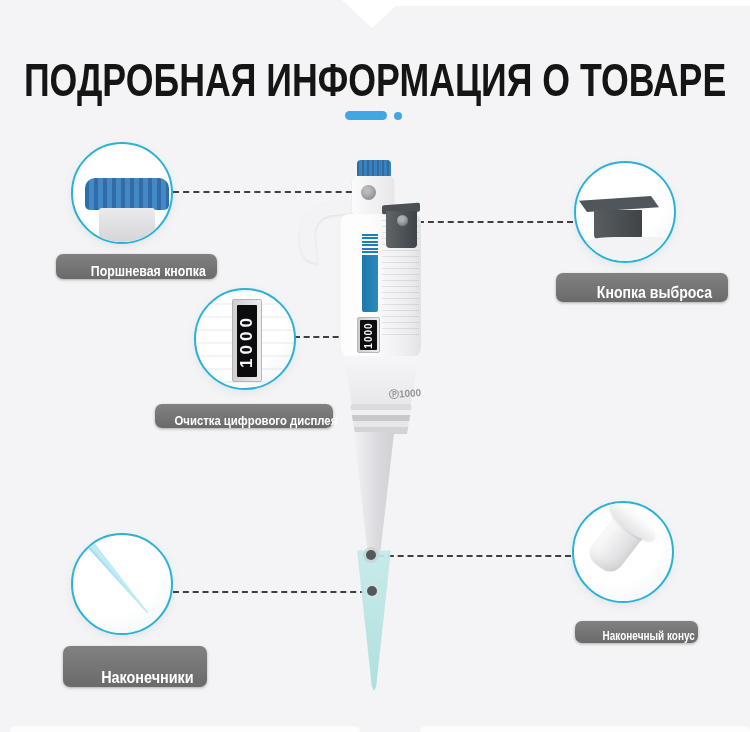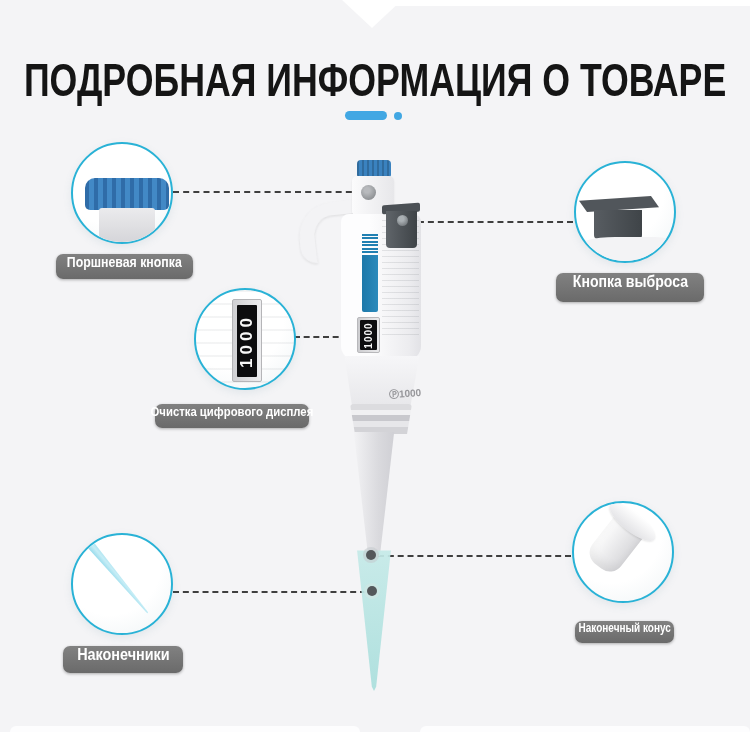--- a/index.html
+++ b/index.html
@@ -9,23 +9,23 @@
   
   .title{position:absolute;left:0;top:52px;width:750px;display:flex;justify-content:center;}
   .title span{font-size:47px;font-weight:700;color:#151515;white-space:nowrap;
               transform:scaleX(0.76);}
   
   .circle{position:absolute;width:102px;height:102px;box-sizing:border-box;
           border:2px solid #29b2d6;border-radius:50%;overflow:hidden;
           background:radial-gradient(circle at 38% 30%, #ffffff 55%, #eef3f5 100%);
           box-shadow:0 3px 8px rgba(100,140,160,0.12);}
   
-  .label{position:absolute;display:flex;align-items:flex-start;justify-content:center;
+  .label{position:absolute;display:flex;align-items:flex-end;justify-content:center;
          background:linear-gradient(180deg,#818181,#6a6a6a);border-radius:7px;color:#fff;
-         font-weight:bold;box-shadow:0 1px 3px rgba(0,0,0,0.3);}
+         font-weight:bold;box-shadow:0 1px 3px rgba(0,0,0,0.3);padding-left:24px;}
   .label>span{white-space:nowrap;display:inline-block;}
   
   .dash-line{position:absolute;height:0;border-top:2px dashed #3f3f3f;}
   
   .dot{position:absolute;border-radius:50%;}
   .digits{font-weight:bold;color:#f7f7f7;white-space:nowrap;transform:rotate(-90deg);}
 </style>
 </head>
 <body>
 
@@ -142,21 +142,21 @@
   <div class="label" style="left:155px;top:404px;width:154px;height:24px;">
     <span style="font-size:13.5px;transform:scaleX(0.84);">Очистка цифрового дисплея</span>
   </div>
 
   <div class="circle" style="left:71px;top:533px;">
     <div style="position:absolute;left:2px;top:2px;width:18px;height:100px;
                 clip-path:polygon(25% 0,75% 0,54% 98%,50% 100%,46% 98%);
                 background:linear-gradient(90deg,#68c9e2,#c6edf6 55%,#8ed8ea);
                 transform:rotate(-40deg);transform-origin:50% 0;"></div>
   </div>
-  <div class="label" style="left:63px;top:646px;width:120px;height:27px;">
+  <div class="label" style="left:63px;top:646px;width:120px;height:41px;">
     <span style="font-size:16px;transform:scaleX(0.9);">Наконечники</span>
   </div>
 
   <div class="circle" style="left:572px;top:501px;">
     <div style="position:absolute;left:20px;top:6px;width:60px;height:80px;transform:rotate(38deg);transform-origin:50% 30%;">
       <div style="position:absolute;left:12px;top:8px;width:36px;height:58px;border-radius:4px 4px 14px 14px;
                   background:linear-gradient(90deg,#fefefe,#d8d8db);box-shadow:inset 0 -6px 8px rgba(0,0,0,0.06);"></div>
       <div style="position:absolute;left:2px;top:0px;width:56px;height:20px;border-radius:50%;
                   background:linear-gradient(180deg,#ffffff,#e2e2e5);box-shadow:0 1px 2px rgba(0,0,0,0.10);"></div>
     </div>

